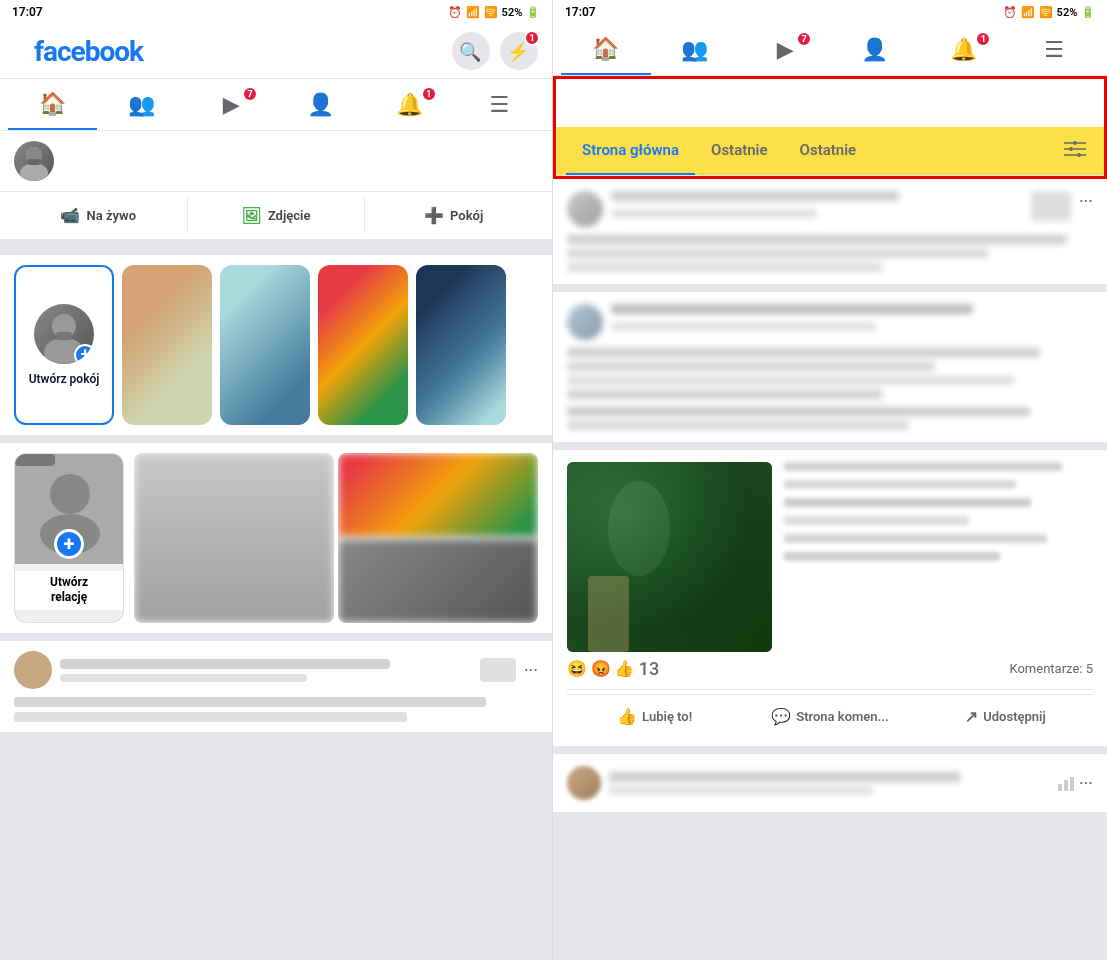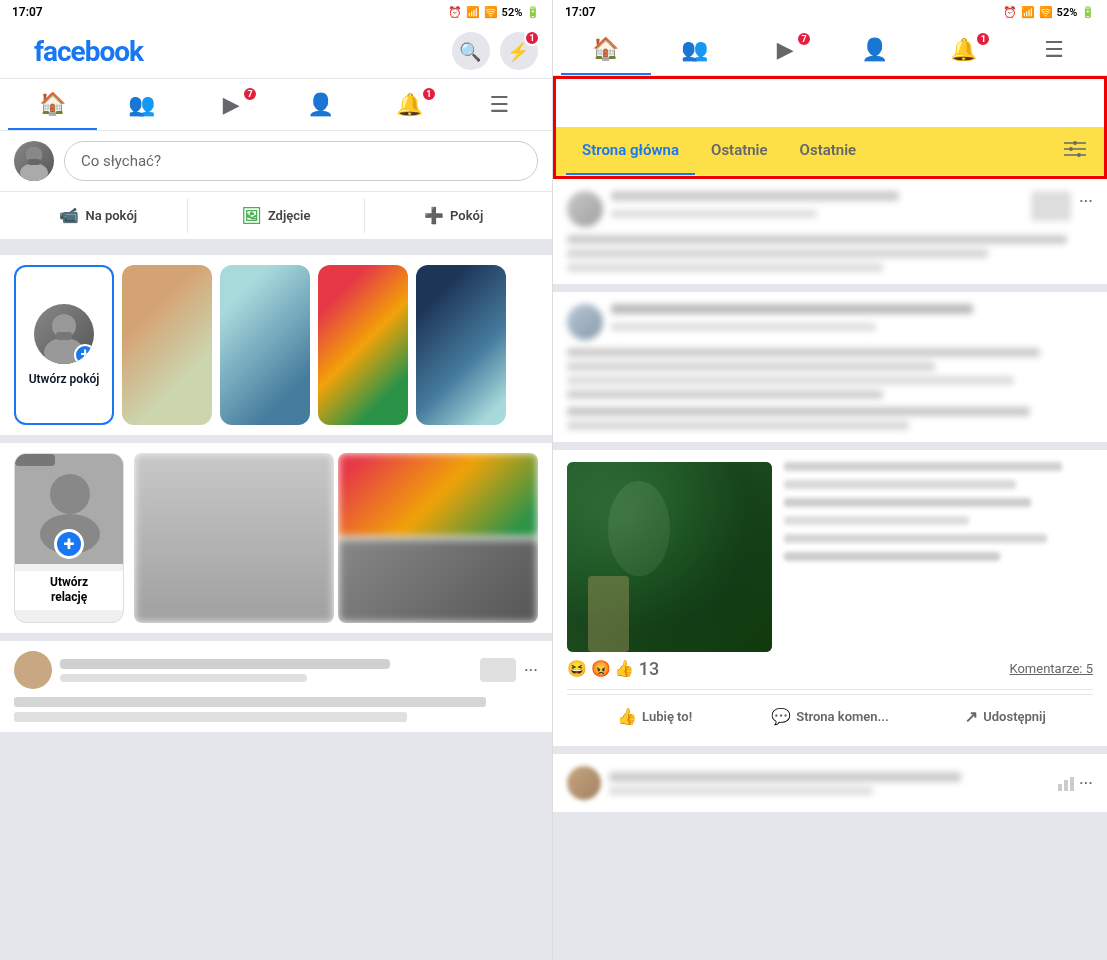--- a/index.html
+++ b/index.html
@@ -313,21 +313,21 @@
     .reactions {
       display: flex;
       align-items: center;
       gap: 4px;
       padding: 6px 0;
       font-size: 13px;
       color: #65676b;
     }
     .reaction-emoji { font-size: 16px; }
     .reaction-count { font-size: 18px; font-weight: 500; }
-    .comment-count { margin-left: auto; font-size: 13px; color: #65676b; text-decoration: underline; }
+    .comment-count { margin-left: auto; font-size: 13px; color: #65676b; }
 
     .post-actions-row {
       display: flex;
       align-items: center;
       gap: 0;
       border-top: 1px solid #e4e6eb;
       padding-top: 4px;
     }
     .post-action-btn {
       flex: 1;
@@ -426,27 +426,26 @@
 
             <svg width="40" height="40" viewBox="0 0 40 40">
               <circle cx="20" cy="14" r="8" fill="#aaa"></circle>
               <ellipse cx="20" cy="32" rx="14" ry="10" fill="#aaa"></ellipse>
 
               <circle cx="20" cy="14" r="8" fill="#888"></circle>
               <rect x="14" y="18" width="12" height="6" rx="2" fill="#666"></rect>
             </svg>
           </div>
         </div>
-        <div class="post-input-box">Co słychać?</div>
       </div>
 
       <div class="actions-bar">
         <div class="action-btn">
           <span class="action-icon" style="color:#e41e3f;">📹</span>
-          <span>Na pokój</span>
+          <span>Na żywo</span>
         </div>
         <div class="action-btn">
           <span class="action-icon" style="color:#4caf50;">🖼</span>
           <span>Zdjęcie</span>
         </div>
         <div class="action-btn">
           <span class="action-icon" style="color:#9c27b0;">➕</span>
           <span>Pokój</span>
         </div>
       </div>

